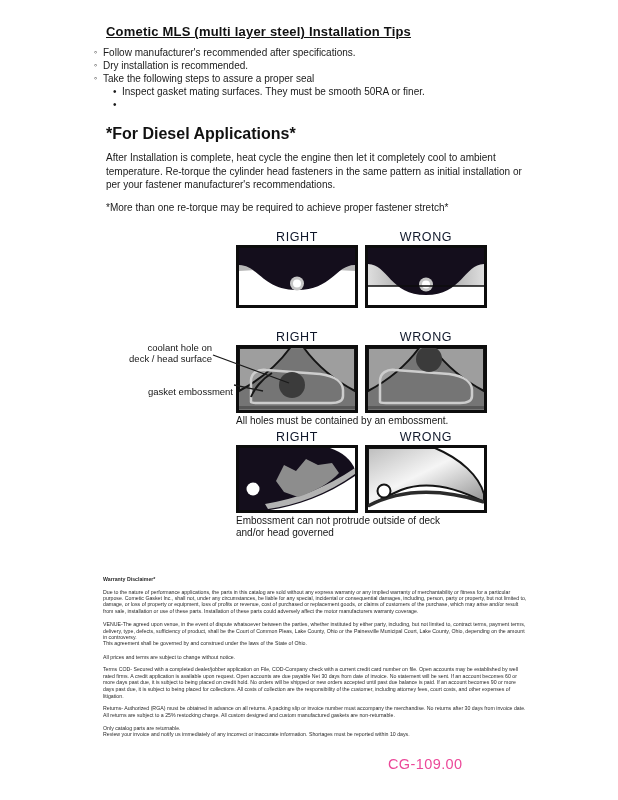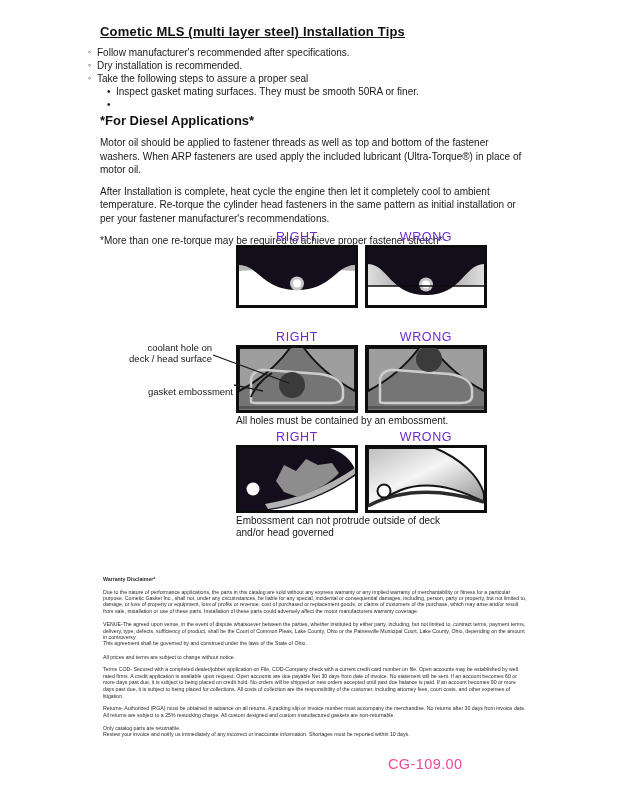--- a/index.html
+++ b/index.html
@@ -1,36 +1,36 @@
 <!DOCTYPE html>
 <html><head>
 <meta charset="utf-8">
 <style>
   html,body{margin:0;padding:0;}
   body{
     width:618px;height:800px;position:relative;background:#ffffff;
     font-family:"Liberation Sans",sans-serif;color:#1a1a1a;overflow:hidden;
   }
-  .top-block{position:absolute;left:88px;top:24px;width:480px;}
+  .top-block{position:absolute;left:94px;top:24px;width:480px;}
   .doc-title{
     margin-left:12px;font-size:13px;font-weight:bold;
     text-decoration:underline;letter-spacing:.2px;color:#111;
   }
   .bullets{margin-top:7px;font-size:10px;line-height:13px;}
   .b-row{display:flex;}
   .b-marker{width:9px;flex:none;font-size:9px;}
   .sub{margin-left:19px;}
   .sub .b-marker{font-size:10px;}
-  .diesel-head{margin-left:12px;margin-top:2px;font-size:13px;font-weight:bold;color:#111;}
+  .diesel-head{margin-left:12px;margin-top:14px;font-size:16px;font-weight:bold;color:#111;}
   .para{margin-left:12px;margin-top:8px;font-size:10px;line-height:13.5px;width:428px;}
   .note{margin-left:12px;margin-top:10px;font-size:10px;}
   
   .dg-row{position:absolute;left:236px;width:260px;}
   .dg-labels{display:flex;gap:7px;height:15px;}
-  .dg-labels span{width:122px;text-align:center;font-size:12.5px;letter-spacing:.6px;color:#6d28d9;}
+  .dg-labels span{width:122px;text-align:center;font-size:12.5px;letter-spacing:.6px;color:#0f172a;}
   .dg-panels{display:flex;gap:7px;}
   .dg-panels svg{display:block;}
   .dg-caption{margin-top:2px;font-size:10px;line-height:12px;color:#161616;}
   .side-label{position:absolute;text-align:right;font-size:9.5px;line-height:11px;color:#161616;}
   .lbl-coolant{left:-130px;top:12px;width:106px;}
   .lbl-gasket{left:-130px;top:56px;width:127px;}
   .leader-overlay{position:absolute;left:-130px;top:0;pointer-events:none;}
   
   .legal{
     position:absolute;left:103px;top:576px;width:770px;
@@ -64,21 +64,20 @@
     <div class="b-row sub">
       <span class="b-marker">•</span>
       <span>Inspect gasket mating surfaces.  They must be smooth 50RA or finer.</span>
     </div>
     <div class="b-row sub">
       <span class="b-marker">•</span>
     </div>
   </div>
 
   <div class="diesel-head">*For Diesel Applications*</div>
-  <div class="para">Motor oil should be applied to fastener threads as well as top and bottom of the fastener washers. When ARP fasteners are used apply the included lubricant (Ultra-Torque®) in place of motor oil.</div>
   <div class="para">After Installation is complete, heat cycle the engine then let it completely cool to ambient temperature. Re-torque the cylinder head fasteners in the same pattern as initial installation or per your fastener manufacturer's recommendations.</div>
   <div class="note">*More than one re-torque may be required to achieve proper fastener stretch*</div>
 </div>
 
 <div class="dg-row" style="top:230px;">
   <div class="dg-labels">
     <span>RIGHT</span>
     <span>WRONG</span>
   </div>
   <div class="dg-panels">

